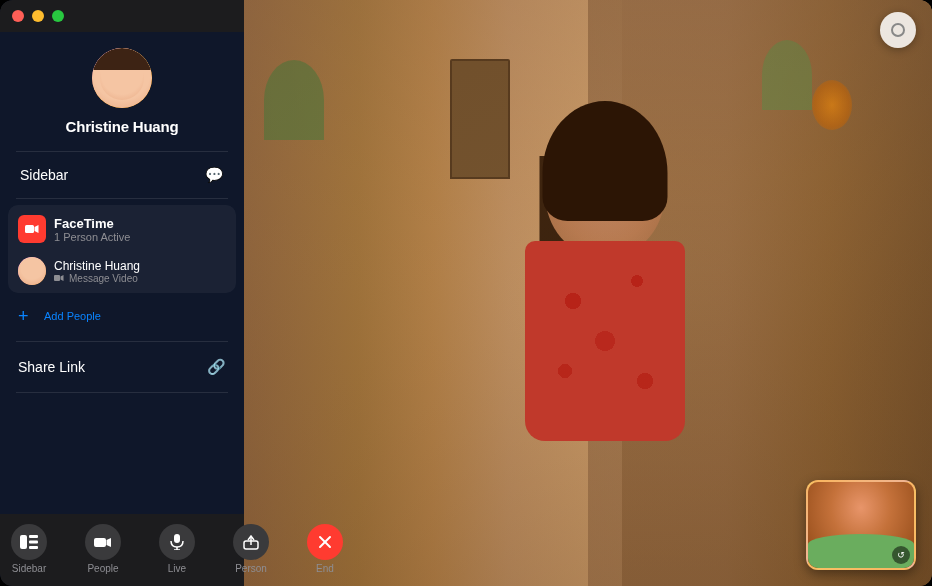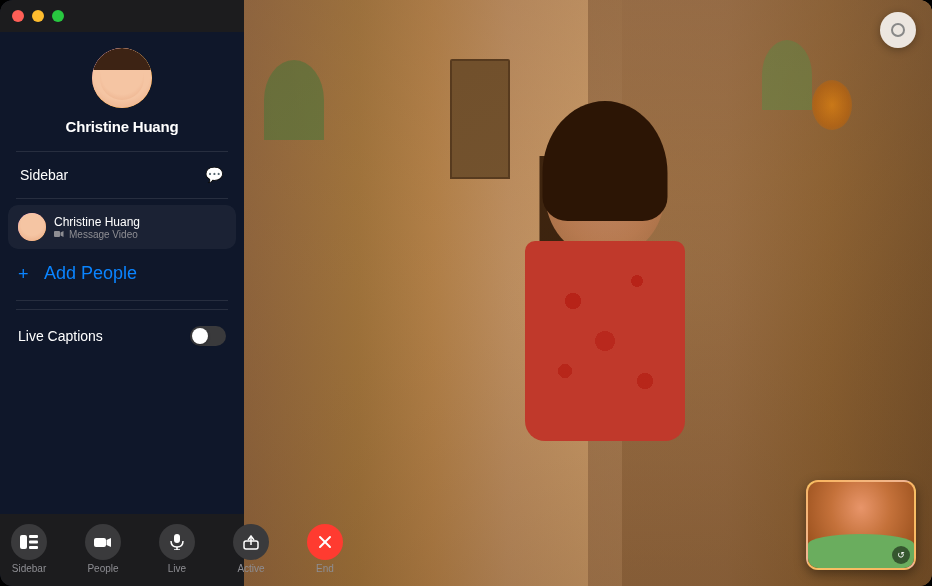--- a/index.html
+++ b/index.html
@@ -239,21 +239,21 @@
       width: 18px;
       height: 18px;
       color: #0a84ff;
       font-size: 18px;
       font-weight: 300;
       line-height: 1;
     }
 
     .add-people-label {
       color: #0a84ff;
-      font-size: 18px;
+      font-size: 11px;
     }
 
     .share-link-row {
       display: flex;
       align-items: center;
       justify-content: space-between;
       padding: 10px 10px;
       margin: 2px 8px;
       cursor: pointer;
       border-radius: 8px;
@@ -633,20 +633,32 @@
     </div>
 
     <div class="divider"></div>
     <div class="sidebar-row">
       <span class="sidebar-row-label">Sidebar</span>
       <span class="message-icon">💬</span>
     </div>
     <div class="divider"></div>
 
     <div class="facetime-group">
+      <div class="facetime-header">
+        <div class="video-icon-box">
+          <svg width="14" height="10" viewBox="0 0 14 10" fill="white">
+            <rect x="0" y="1" width="9" height="8" rx="1.5"></rect>
+            <polygon points="9.5,3 13.5,1 13.5,9 9.5,7"></polygon>
+          </svg>
+        </div>
+        <div>
+          <div class="facetime-title">FaceTime</div>
+          <div class="facetime-subtitle">1 Person Active</div>
+        </div>
+      </div>
 
       <div class="contact-row">
         <div class="contact-avatar">
           <div class="contact-avatar-inner"></div>
         </div>
         <div class="contact-info">
           <span class="contact-name">Christine Huang</span>
           <span class="contact-status">
             <svg width="10" height="8" viewBox="0 0 10 8" fill="#8e8e93" style="margin-right:2px">
               <rect x="0" y="1" width="6" height="6" rx="1"></rect>
@@ -658,27 +670,27 @@
       </div>
     </div>
 
     <div class="add-people-row">
       <span class="plus-icon">+</span>
       <span class="add-people-label">Add People</span>
     </div>
 
     <div class="divider"></div>
 
+    <div class="share-link-row">
+      <span class="share-link-label">Share Link</span>
+      <span style="color:#8e8e93; font-size:15px;">🔗</span>
+    </div>
 
     <div class="divider"></div>
 
-    <div class="live-captions-row">
-      <span class="live-captions-label">Live Captions</span>
-      <div class="toggle"></div>
-    </div>
 
     <div class="sidebar-spacer"></div>
 
     <div class="bottom-toolbar">
 
       <div class="toolbar-btn">
         <div class="toolbar-icon-circle">
           <svg width="18" height="14" viewBox="0 0 18 14" fill="white">
             <rect x="0" y="0" width="7" height="14" rx="2" fill="white"></rect>
             <rect x="9" y="0" width="9" height="3" rx="1" fill="white"></rect>
@@ -712,21 +724,21 @@
       </div>
 
       <div class="toolbar-btn">
         <div class="toolbar-icon-circle">
           <svg width="16" height="16" viewBox="0 0 16 16" fill="white">
             <rect x="1" y="7" width="14" height="8" rx="2" fill="none" stroke="white" stroke-width="1.5"></rect>
             <polyline points="5,6 8,2 11,6" stroke="white" stroke-width="1.5" fill="none"></polyline>
             <line x1="8" y1="2" x2="8" y2="11" stroke="white" stroke-width="1.5"></line>
           </svg>
         </div>
-        <span class="toolbar-label">Active</span>
+        <span class="toolbar-label">Person</span>
       </div>
 
       <div class="toolbar-btn">
         <div class="toolbar-icon-circle red">
           <svg width="14" height="14" viewBox="0 0 14 14" fill="white">
             <line x1="2" y1="2" x2="12" y2="12" stroke="white" stroke-width="2" stroke-linecap="round"></line>
             <line x1="12" y1="2" x2="2" y2="12" stroke="white" stroke-width="2" stroke-linecap="round"></line>
           </svg>
         </div>
         <span class="toolbar-label">End</span>

